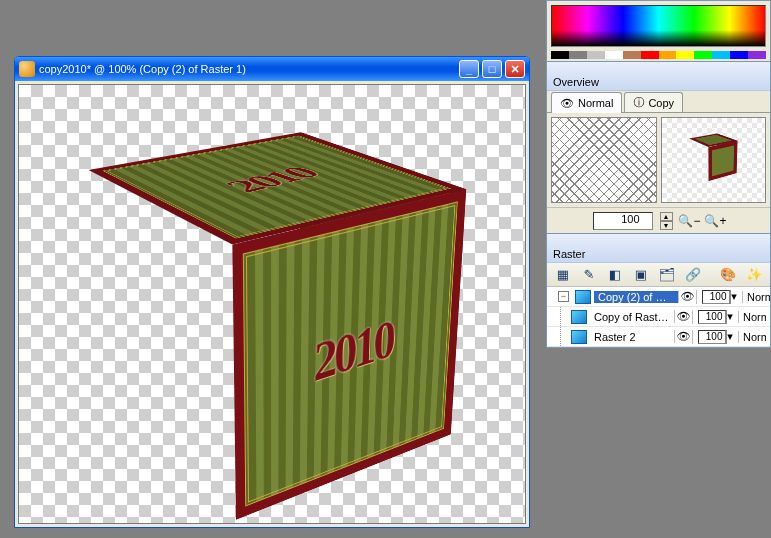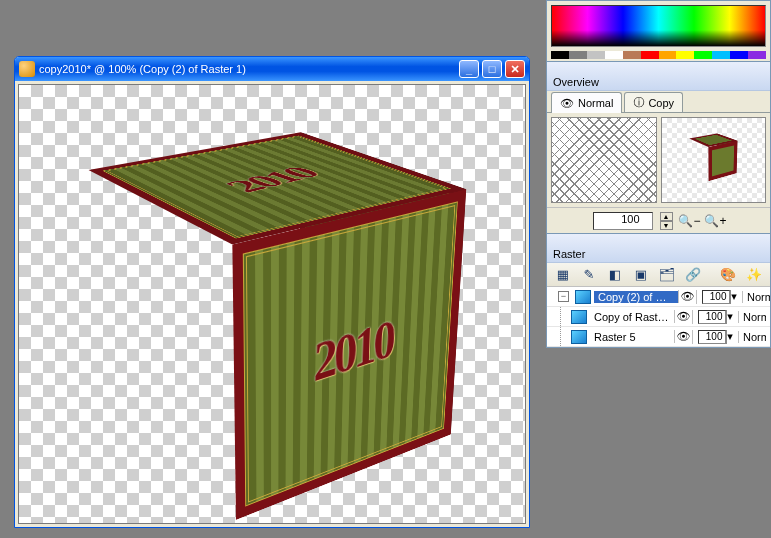--- a/index.html
+++ b/index.html
@@ -411,21 +411,21 @@
           <span class="op-input">100</span>
           <span class="op-slider">▾</span>
         </div>
         <div class="layer-blend">Normal</div>
       </div>
 
       <div class="layer-row">
         <div class="tree-pad"></div>
         <div class="join"></div>
         <div class="layer-icon"></div>
-        <div class="layer-name-cell">Raster 5</div>
+        <div class="layer-name-cell">Raster 2</div>
         <div class="layer-eye">👁</div>
         <div class="layer-opacity">
           <span class="op-input">100</span>
           <span class="op-slider">▾</span>
         </div>
         <div class="layer-blend">Normal</div>
       </div>
 
     </div>
   </div>

